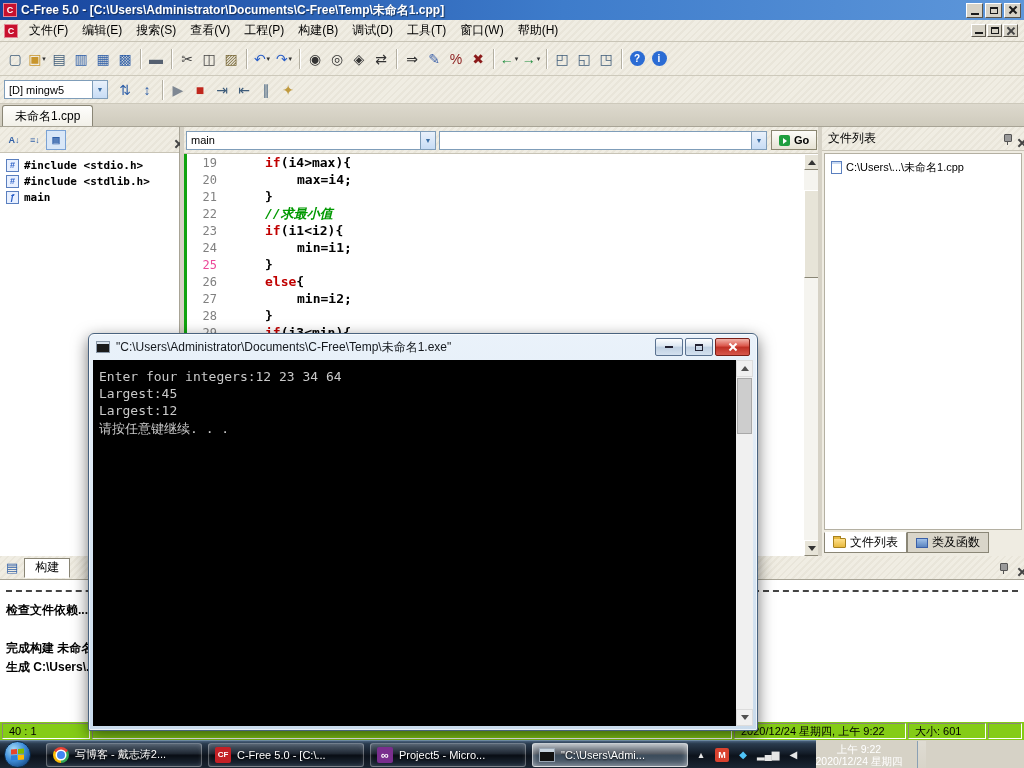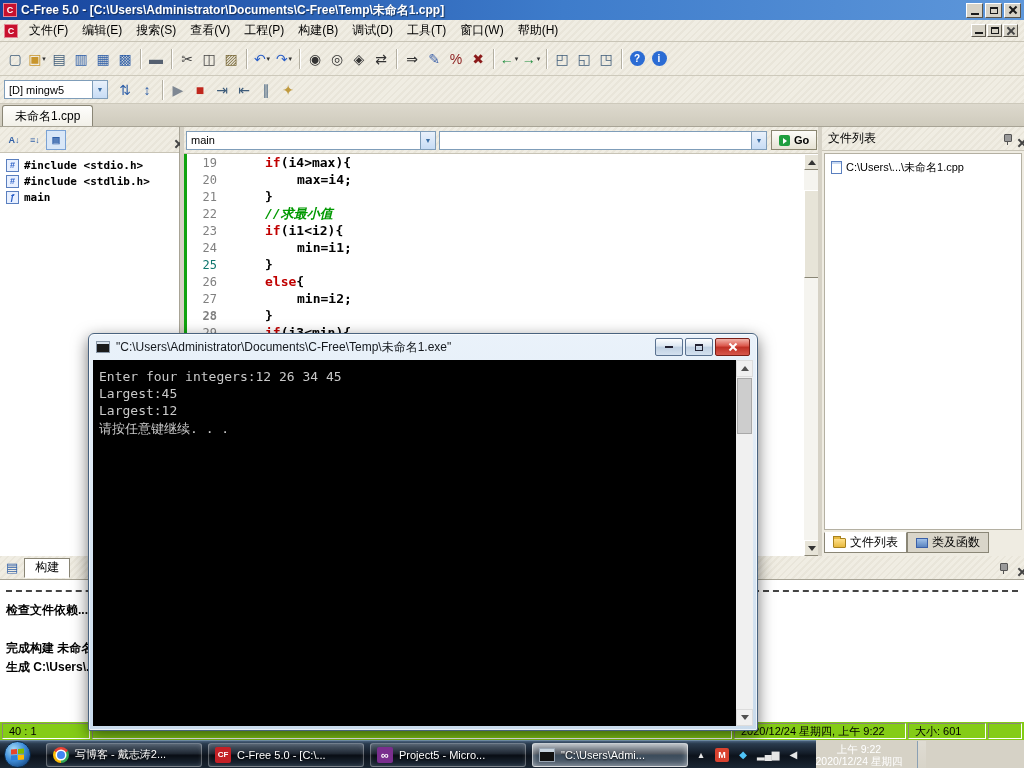--- a/index.html
+++ b/index.html
@@ -449,33 +449,33 @@
             </div>
             <div class="code-row">
               <span class="lno" style="color: rgb(128, 128, 128);">23</span>
               <span class="ctext" style="padding-left: 40px;"><span style="color: rgb(192, 0, 0);">if</span><span style="color: rgb(0, 0, 0);">(i1&lt;i2){</span></span>
             </div>
             <div class="code-row">
               <span class="lno" style="color: rgb(128, 128, 128);">24</span>
               <span class="ctext" style="padding-left: 72px;"><span style="color: rgb(0, 0, 0);">min=i1;</span></span>
             </div>
             <div class="code-row">
-              <span class="lno" style="color: #0f766e;">25</span>
+              <span class="lno" style="color: #ec4899;">25</span>
               <span class="ctext" style="padding-left: 40px;"><span style="color: rgb(0, 0, 0);">}</span></span>
             </div>
             <div class="code-row">
               <span class="lno" style="color: rgb(128, 128, 128);">26</span>
               <span class="ctext" style="padding-left: 40px;"><span style="color: rgb(192, 0, 0);">else</span><span style="color: rgb(0, 0, 0);">{</span></span>
             </div>
             <div class="code-row">
               <span class="lno" style="color: rgb(128, 128, 128);">27</span>
               <span class="ctext" style="padding-left: 72px;"><span style="color: rgb(0, 0, 0);">min=i2;</span></span>
             </div>
             <div class="code-row">
-              <span class="lno" style="color: rgb(128, 128, 128); font-weight: bold;">28</span>
+              <span class="lno" style="color: rgb(128, 128, 128);">28</span>
               <span class="ctext" style="padding-left: 40px;"><span style="color: rgb(0, 0, 0);">}</span></span>
             </div>
             <div class="code-row">
               <span class="lno" style="color: rgb(128, 128, 128);">29</span>
               <span class="ctext" style="padding-left: 40px;"><span style="color: rgb(192, 0, 0);">if</span><span style="color: rgb(0, 0, 0);">(i3&lt;min){</span></span>
             </div>
           </div>
       </div>
       <div id="ed-scrollbar">
         <div class="sb-btn" style="top:0">
@@ -552,21 +552,21 @@
         </span>
       <span class="aero-btn">
           <span class="g-max"></span>
         </span>
       <span class="aero-btn aero-close">
           <span class="g-x white"></span>
         </span>
     </div>
     <div id="con-client">
       <div id="console-lines">
-          <div class="con-line">Enter four integers:12 26 34 45</div>
+          <div class="con-line">Enter four integers:12 23 34 64</div>
           <div class="con-line">Largest:45</div>
           <div class="con-line">Largest:12</div>
           <div class="con-line">请按任意键继续. . .</div>
         </div>
       <div id="con-scroll">
         <div class="con-sbtn" style="top:0">
             <span class="tri-up"></span>
           </div>
         <div id="con-thumb"></div>
         <div class="con-sbtn" style="bottom:0">

